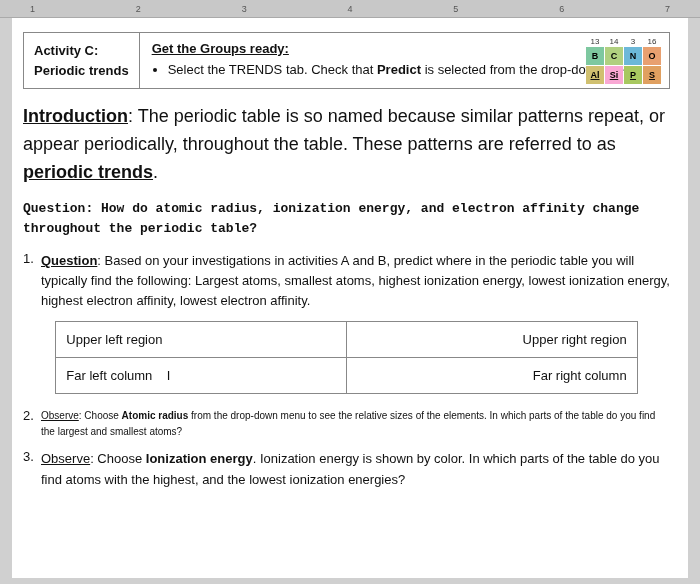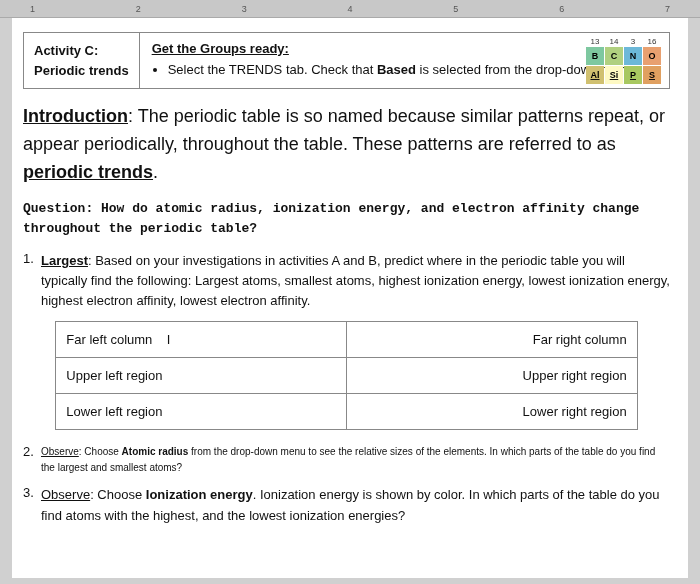--- a/index.html
+++ b/index.html
@@ -103,21 +103,21 @@
       color: #333;
       font-size: 8px;
       text-align: center;
     }
 
     .pt-b { background: #7ec8a0; }
     .pt-c { background: #b0d080; }
     .pt-n { background: #6cb8d8; }
     .pt-o { background: #e8a070; }
     .pt-al { background: #d0c070; }
-    .pt-si { background: #fef9c3; }
+    .pt-si { background: #f9a8d4; }
     .pt-p { background: #a8c860; }
     .pt-s { background: #e0a060; }
 
     
     .intro-text {
       font-size: 18px;
       line-height: 1.55;
       margin-bottom: 12px;
     }
 
@@ -184,21 +184,21 @@
 
   <div class="activity-header" style="position:relative;">
     <div class="activity-label">
       <span>Activity C:</span><br>
       <span class="sub">Periodic trends</span>
     </div>
     <div class="activity-content">
       <div class="title">Get the Groups ready:</div>
       <ul>
         <li>
-          Select the TRENDS tab. Check that <strong>Based</strong> is selected from the drop-down menu.
+          Select the TRENDS tab. Check that <strong>Predict</strong> is selected from the drop-down menu.
         </li>
       </ul>
     </div>
 
     <div style="position:absolute; right:8px; top:4px;">
       <div style="display:grid; grid-template-columns: repeat(4, 18px); gap:1px; margin-bottom:1px;">
         <span class="pt-header">13</span>
         <span class="pt-header">14</span>
         <span class="pt-header">3</span>
         <span class="pt-header">16</span>
@@ -222,37 +222,33 @@
     <span class="bold-underline">Introduction</span><span>: The periodic table is so named because similar patterns repeat, or appear periodically, throughout the table. These patterns are referred to as </span><span class="bold-underline">periodic trends</span><span>.</span>
   </p>
 
   <p class="question">
     <span>Question: How do atomic radius, ionization energy, and electron affinity change throughout the periodic table?</span>
   </p>
 
   <div style="display:flex; margin-bottom:4px;">
     <span style="min-width:18px; font-size:13px;">1.</span>
     <p style="font-size:13px; line-height:1.55;">
-      <span class="underline bold">Largest</span><span>: Based on your investigations in activities A and B, predict where in the periodic table you will typically find the following: Largest atoms, smallest atoms, highest ionization energy, lowest ionization energy, highest electron affinity, lowest electron affinity.</span>
+      <span class="underline bold">Question</span><span>: Based on your investigations in activities A and B, predict where in the periodic table you will typically find the following: Largest atoms, smallest atoms, highest ionization energy, lowest ionization energy, highest electron affinity, lowest electron affinity.</span>
     </p>
   </div>
 
   <table class="predict-table">
     <tbody>
-      <tr>
-        <td>Far left column &nbsp;&nbsp;&nbsp;<span class="cursor-i">I</span></td>
-        <td>Far right column</td>
-      </tr>
       <tr>
         <td>Upper left region</td>
         <td>Upper right region</td>
       </tr>
       <tr>
-        <td>Lower left region</td>
-        <td>Lower right region</td>
+        <td>Far left column &nbsp;&nbsp;&nbsp;<span class="cursor-i">I</span></td>
+        <td>Far right column</td>
       </tr>
     </tbody>
   </table>
 
   <div style="display:flex; margin-bottom:10px;">
     <span style="min-width:18px; font-size:13px;">2.</span>
     <p style="font-size:10px; line-height:1.55;">
       <span class="observe-title">Observe</span><span>: Choose </span><span class="bold">Atomic radius</span><span> from the drop-down menu to see the relative sizes of the elements. In which parts of the table do you find the largest and smallest atoms?</span>
     </p>
   </div>

